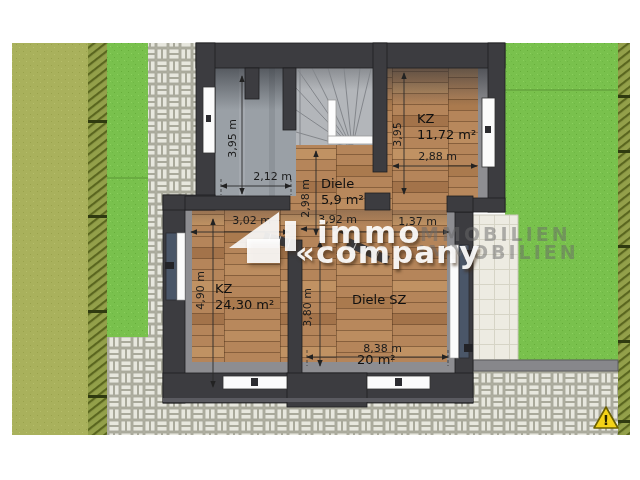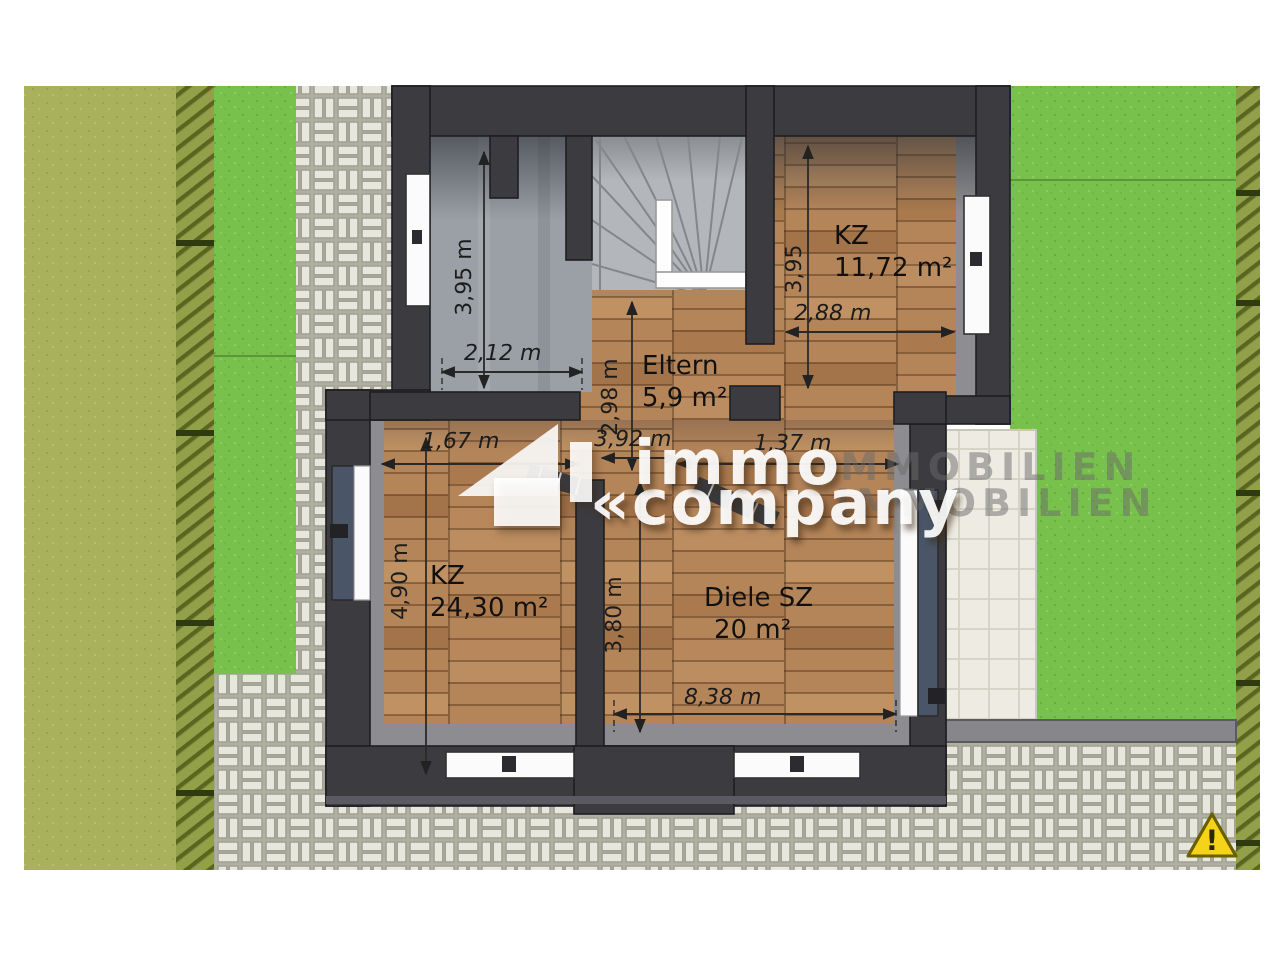--- a/index.html
+++ b/index.html
@@ -1,20 +1,20 @@
 <!DOCTYPE html>
 <html><head>
 <meta charset="utf-8">
 <style>
   html,body{margin:0;padding:0;background:#ffffff;}
   .stage{position:relative;width:640px;height:480px;background:#ffffff;overflow:hidden;
          font-family:"DejaVu Sans","Liberation Sans",sans-serif;}
   .stage svg.scene{position:absolute;left:0;top:0;}
   .lbl{position:absolute;font-size:13px;line-height:1.22;color:#101010;white-space:nowrap;z-index:4;}
-  .dim{position:absolute;font-size:11px;color:#1c1c1c;white-space:nowrap;z-index:4;text-align:left;font-style:italic;}
+  .dim{position:absolute;font-size:11px;color:#1c1c1c;white-space:nowrap;z-index:4;text-align:right;}
   .vdim{position:absolute;width:64px;height:13px;font-size:11px;color:#1c1c1c;text-align:center;
         transform:rotate(-90deg);z-index:4;white-space:nowrap;}
   .wm{position:absolute;z-index:6;font-weight:bold;white-space:nowrap;}
   .wm-white{color:rgba(255,255,255,.92);text-shadow:2px 3px 3px rgba(60,40,20,.55);}
   .wm-ghost{color:rgba(105,105,105,.5);letter-spacing:3px;font-size:19px;}
   .wm-shape{position:absolute;z-index:6;background:rgba(255,255,255,.9);
             filter:drop-shadow(2px 3px 2px rgba(60,40,20,.45));}
   .warn{position:absolute;left:592px;top:405px;z-index:7;}
 </style>
 </head>
@@ -259,40 +259,40 @@
       <line x1="448" y1="350" x2="448" y2="366"></line>
     </g>
   </g>
 </svg>
 
 <div class="lbl" style="left:417px;top:111px;">
   <div>KZ</div>
   <div>11,72 m²</div>
 </div>
 <div class="lbl" style="left:321px;top:176px;">
-  <div>Eltern</div>
+  <div>Diele</div>
   <div>5,9 m²</div>
 </div>
 <div class="lbl" style="left:215px;top:281px;">
   <div>KZ</div>
   <div>24,30 m²</div>
 </div>
 <div class="lbl" style="left:352px;top:292px;">
   <div>Diele SZ</div>
-  <div style="margin-left:5px;">20 m²</div>
+  <div style="margin-left:5px;margin-top:44px;">20 m²</div>
 </div>
 
 <div class="dim" style="left:232px;top:170px;width:60px;">2,12 m</div>
 <div class="vdim" style="left:200px;top:132px;">3,95 m</div>
 <div class="dim" style="left:397px;top:150px;width:60px;">2,88 m</div>
 <div class="vdim" style="left:365px;top:128px;">3,95</div>
 <div class="dim" style="left:297px;top:213px;width:60px;">3,92 m</div>
 <div class="vdim" style="left:273px;top:192px;">2,98 m</div>
 <div class="dim" style="left:377px;top:215px;width:60px;">1,37 m</div>
-<div class="dim" style="left:211px;top:214px;width:60px;">1,67 m</div>
+<div class="dim" style="left:211px;top:214px;width:60px;">3,02 m</div>
 <div class="vdim" style="left:168px;top:284px;">4,90 m</div>
 <div class="vdim" style="left:275px;top:301px;">3,80 m</div>
 <div class="dim" style="left:342px;top:342px;width:60px;">8,38 m</div>
 
 <div class="wm-shape" style="left:229px;top:212px;width:50px;height:36px;clip-path:polygon(0 100%,100% 0,100% 100%);"></div>
 <div class="wm-shape" style="left:247px;top:239px;width:33px;height:24px;"></div>
 <div class="wm-shape" style="left:285px;top:221px;width:11px;height:30px;"></div>
 <div class="wm wm-ghost" style="left:410px;top:223px;">IMMOBILIEN</div>
 <div class="wm wm-ghost" style="left:418px;top:241px;">IMMOBILIEN</div>
 <div class="wm wm-white" style="left:295px;top:234px;font-size:31px;letter-spacing:1px;">«company</div>

